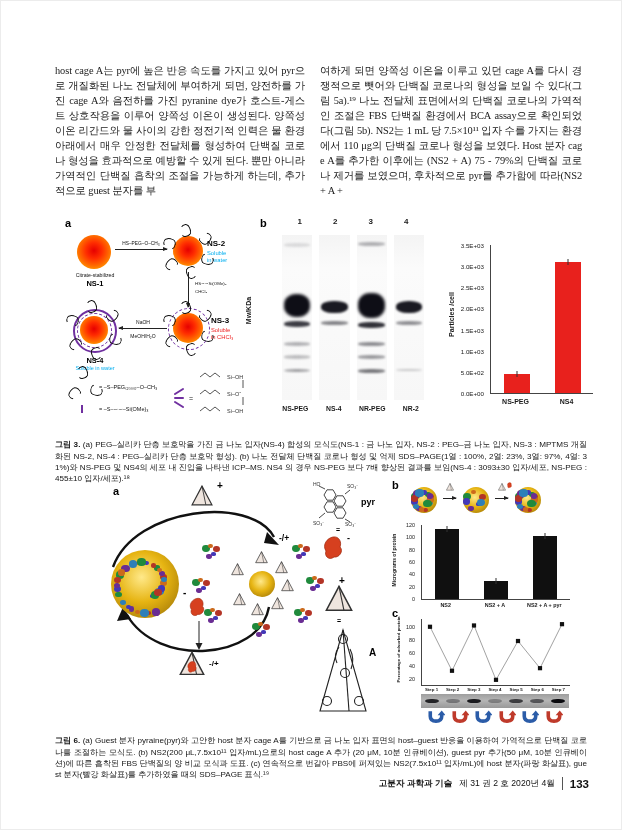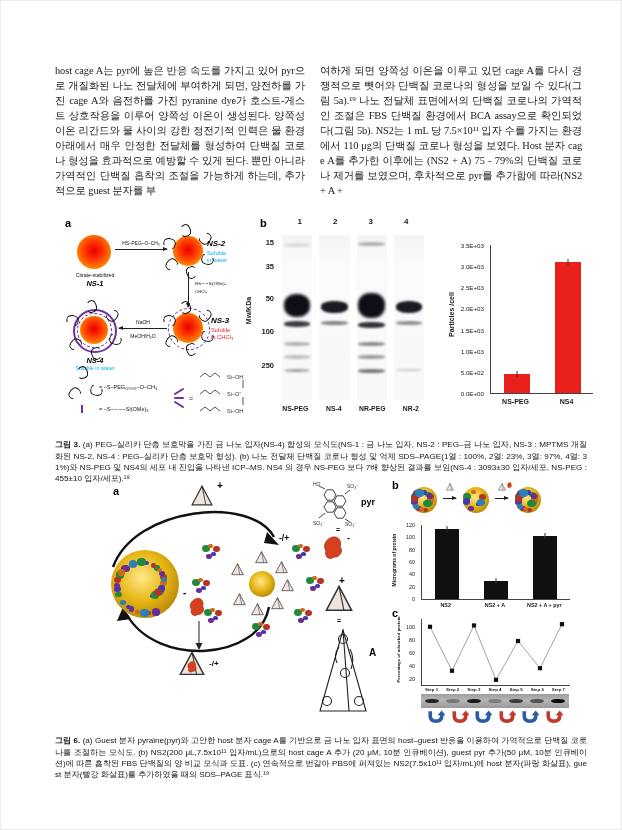--- a/index.html
+++ b/index.html
@@ -26,21 +26,21 @@
   .panel-label{position:absolute;font-weight:bold;font-size:11px;color:#000;}
 
   
   .np{position:absolute;border-radius:50%;
       background:radial-gradient(circle at 50% 46%,#e60000 0%,#ff2d00 32%,#ff6a00 60%,#ffa200 82%,#ffcf55 100%);}
   .ring-dashed{position:absolute;border:1.6px dashed #7030a0;border-radius:50%;}
   .ring-solid{position:absolute;border:2px solid #7030a0;border-radius:50%;}
   .squig{position:absolute;width:9px;height:11px;border:1.3px solid #101010;border-left-color:transparent;
          border-radius:55% 45% 60% 40% / 50% 65% 35% 50%;}
   .sch-txt{position:absolute;font-size:4.8px;color:#111;}
-  .sch-name{position:absolute;font-weight:bold;font-size:7.5px;color:#000;font-style:italic;}
+  .sch-name{position:absolute;font-weight:bold;font-size:7.5px;color:#000;}
   .cyan{color:#00aeef;}
   .redtx{color:#ee2222;}
   .harrow{position:absolute;height:0;border-top:1.1px solid #222;}
   .harrow.ar-r::after{content:"";position:absolute;right:-1px;top:-3.4px;
       border-left:5px solid #222;border-top:2.8px solid transparent;border-bottom:2.8px solid transparent;}
   .harrow.ar-l::before{content:"";position:absolute;left:-1px;top:-3.4px;
       border-right:5px solid #222;border-top:2.8px solid transparent;border-bottom:2.8px solid transparent;}
   .varrow{position:absolute;width:0;border-left:1.1px solid #222;}
   .varrow::after{content:"";position:absolute;left:-3.4px;bottom:-1px;
       border-top:5px solid #222;border-left:2.8px solid transparent;border-right:2.8px solid transparent;}
@@ -190,27 +190,20 @@
 
     
     <span class="panel-label" style="left:205px;top:2px;">b</span>
     <div class="gel-nums">
         <span>1</span>
         <span>2</span>
         <span>3</span>
         <span>4</span>
       </div>
     <div class="gel-ylabel">Mw/KDa</div>
-    <div class="gel-yticks">
-        <span style="top: 4%;">15</span>
-        <span style="top: 19%;">35</span>
-        <span style="top: 38%;">50</span>
-        <span style="top: 58%;">100</span>
-        <span style="top: 79%;">250</span>
-      </div>
     <div class="gel-lanes">
       <div class="gel-lane">
           <div class="gel-band" style="top: 5%; height: 2%; background: rgba(14, 14, 22, 0.12); filter: blur(1px);"></div>
           <div class="gel-band" style="top: 36%; height: 14%; background: rgb(14, 14, 22); filter: blur(1.6px);"></div>
           <div class="gel-band" style="top: 52%; height: 3.5%; background: rgba(14, 14, 22, 0.8); filter: blur(1px);"></div>
           <div class="gel-band" style="top: 65%; height: 2.2%; background: rgba(14, 14, 22, 0.3); filter: blur(1px);"></div>
           <div class="gel-band" style="top: 73%; height: 2%; background: rgba(14, 14, 22, 0.25); filter: blur(1px);"></div>
           <div class="gel-band" style="top: 81%; height: 2%; background: rgba(14, 14, 22, 0.38); filter: blur(1px);"></div>
         </div>
       <div class="gel-lane">
@@ -649,13 +642,19 @@
             <path d="M4,1 L4,7 Q4,13 11,13 Q18,13 18,7 L18,5" fill="none" stroke="#bf3a2b" stroke-width="4.4"></path>
             <polygon points="13,6 23,6 18,0" fill="#bf3a2b"></polygon>
           </svg></span>
       </div>
   </section>
 
   <p class="caption" style="top:727px;">
     <span class="cap-label">그림 6.</span><span> (a) Guest 분자 pyraine(pyr)와 고안한 host 분자 cage A를 기반으로 금 나노 입자 표면의 host–guest 반응을 이용하여 가역적으로 단백질 코로나를 조절하는 모식도. (b) NS2(200 μL,7.5x10¹¹ 입자/mL)으로의 host cage A 추가 (20 μM, 10분 인큐베이션), guest pyr 추가(50 μM, 10분 인큐베이션)에 따른 흡착된 FBS 단백질의 양 비교 모식과 도표. (c) 연속적으로 번갈아 PBS에 퍼져있는 NS2(7.5x10¹¹ 입자/mL)에 host 분자(파랑 화살표), guest 분자(빨강 화살표)를 추가하였을 때의 SDS–PAGE 표식.¹⁹</span>
   </p>
 
+  <div class="pagefoot">
+    <span class="fjournal">고분자 과학과 기술</span>
+    <span class="fissue">제 31 권 2 호  2020년 4월</span>
+    <span class="fdivider"></span>
+    <span class="fpage">133</span>
+  </div>
 </div>
 
 </body></html>

